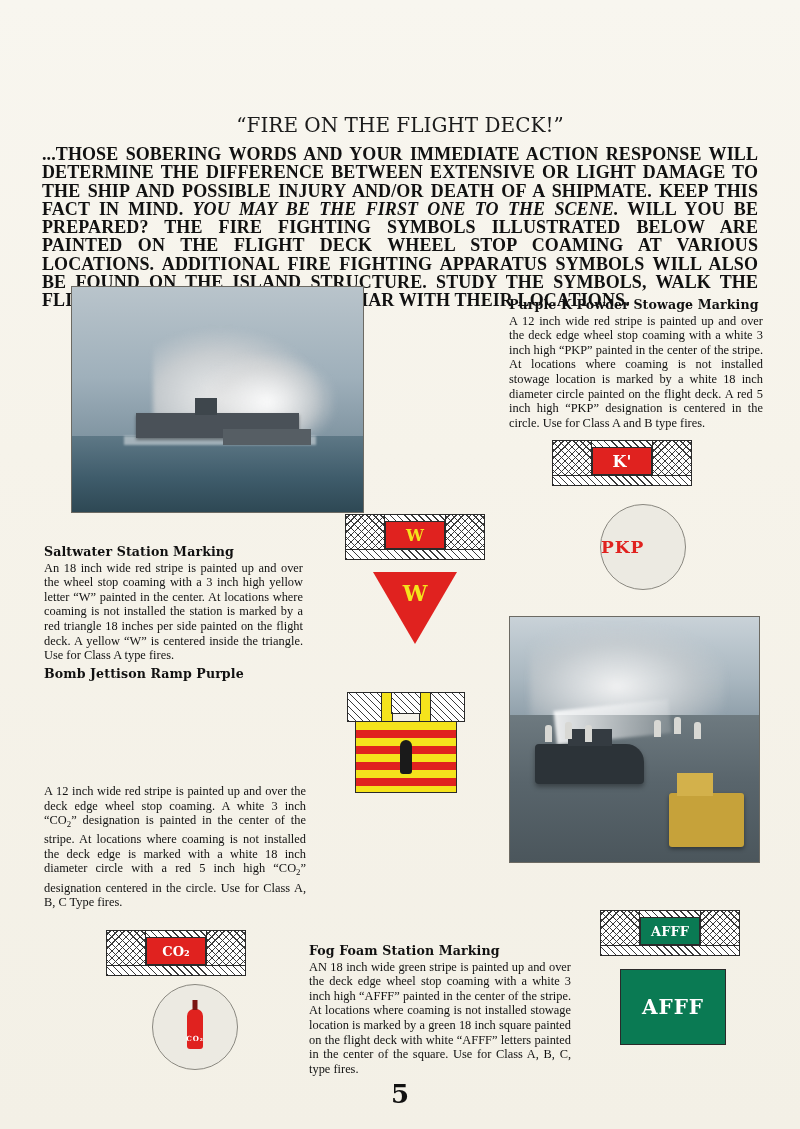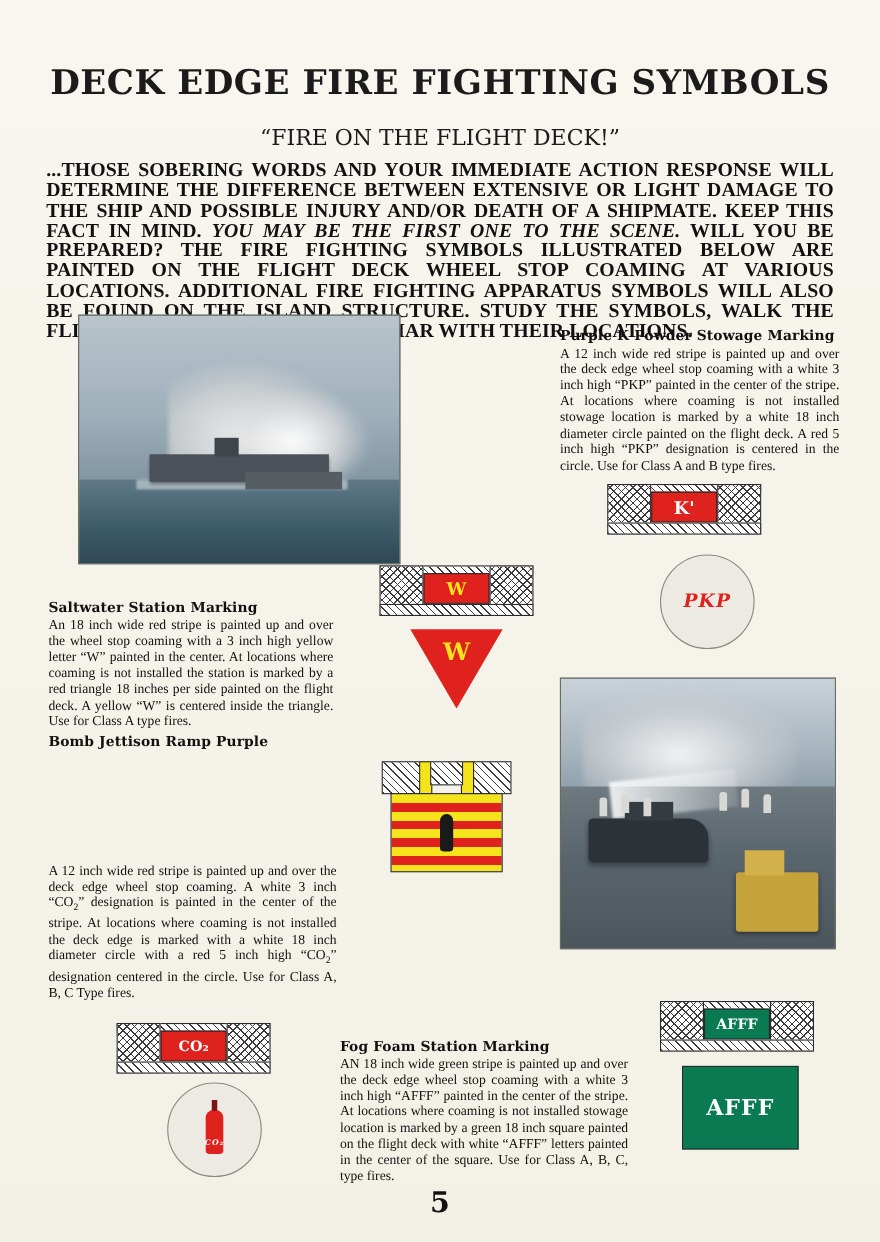--- a/index.html
+++ b/index.html
@@ -257,27 +257,26 @@
   }
   
   .circle {
     position: absolute;
     width: 84px; height: 84px;
     border-radius: 50%;
     background: #eceae2;
     border: 1px solid #8a8880;
     display: flex;
     align-items: center;
-    justify-content: center;
+    justify-content: flex-start;
     font-family: "DejaVu Serif", serif;
     font-weight: bold;
     font-size: 17px;
     color: #e0221f;
     letter-spacing: 1px;
-    font-style: italic;
   }
   
   .ramp {
     position: absolute;
     width: 118px;
     height: 104px;
   }
   .ramp .hatch-l, .ramp .hatch-r {
     position: absolute;
     top: 0;
@@ -384,21 +383,20 @@
     font-weight: bold;
     font-size: 26px;
     color: #111;
   }
 </style>
 </head>
 <body>
 
 <div class="page">
 
-  <h1 class="title">DECK EDGE FIRE FIGHTING SYMBOLS</h1>
   <h2 class="subtitle">“FIRE ON THE FLIGHT DECK!”</h2>
 
   <div class="intro">
     <span>...THOSE SOBERING WORDS AND YOUR IMMEDIATE ACTION RESPONSE WILL DETERMINE THE DIFFERENCE BETWEEN EXTENSIVE OR LIGHT DAMAGE TO THE SHIP AND POSSIBLE INJURY AND/OR DEATH OF A SHIPMATE. KEEP THIS FACT IN MIND. </span><em>YOU MAY BE THE FIRST ONE TO THE SCENE.</em><span> WILL YOU BE PREPARED? THE FIRE FIGHTING SYMBOLS ILLUSTRATED BELOW ARE PAINTED ON THE FLIGHT DECK WHEEL STOP COAMING AT VARIOUS LOCATIONS. ADDITIONAL FIRE FIGHTING APPARATUS SYMBOLS WILL ALSO BE FOUND ON THE ISLAND STRUCTURE. STUDY THE SYMBOLS, WALK THE FLIGHT DECK AND BECOME FAMILIAR WITH THEIR LOCATIONS.</span>
   </div>
 
   <div class="photo1">
     <div class="ph1-sky"></div>
     <div class="ph1-smoke"></div>
     <div class="ph1-smoke2"></div>

